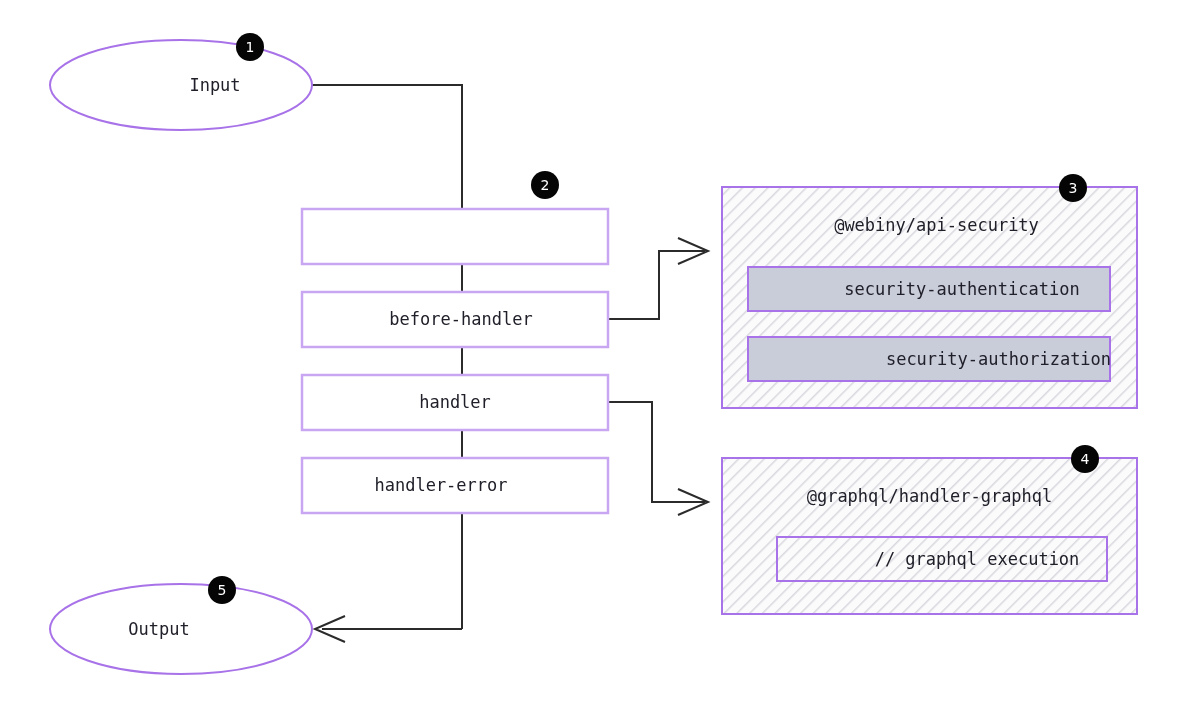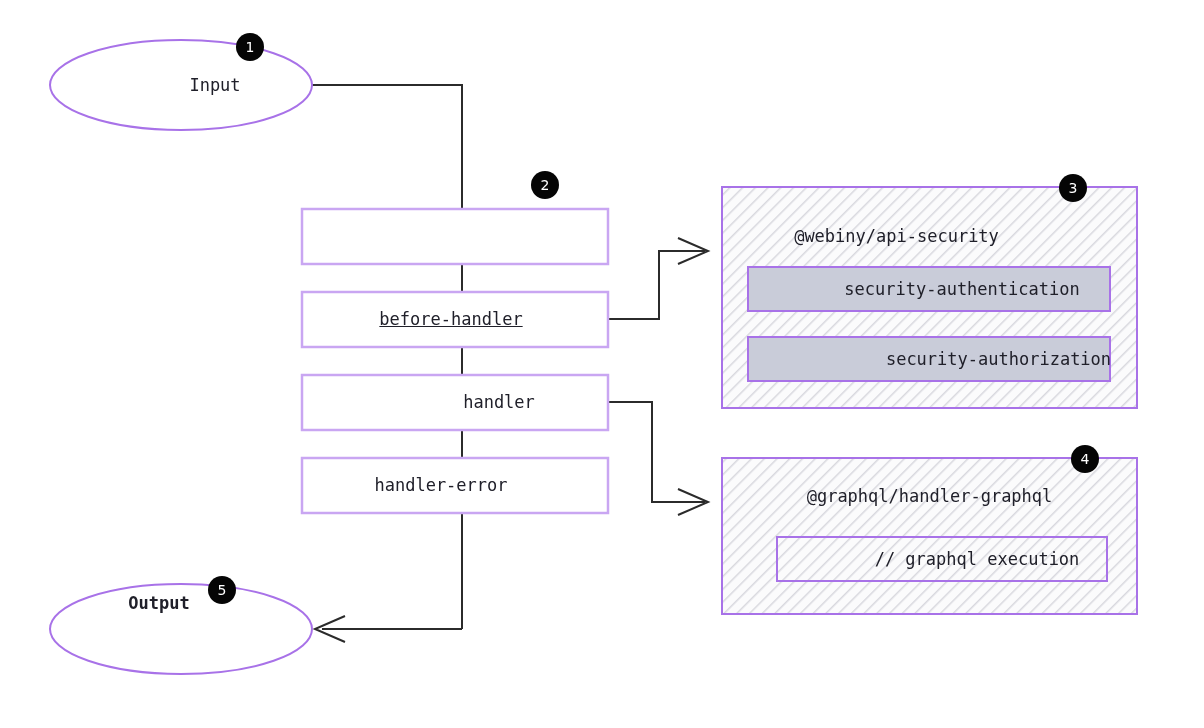--- a/index.html
+++ b/index.html
@@ -114,30 +114,30 @@
 
     <rect x="748" y="337" width="362" height="44" fill="#c9ccd9" stroke="#a872e8" stroke-width="2"></rect>
 
     <rect x="722" y="458" width="415" height="156" fill="url(#hatch)" stroke="#a872e8" stroke-width="2"></rect>
 
     <rect x="777" y="537" width="330" height="44" fill="none" stroke="#a872e8" stroke-width="2"></rect>
   </svg>
 
   <div class="node-label title-text" style="left:64px; top:70px; width:262px; height:30px;margin-left:20px;">Input</div>
 
-  <div class="node-label title-text" style="left:50px; top:588px; width:218px; height:30px;font-weight:bold;">Output</div>
+  <div class="node-label title-text" style="left:50px; top:614px; width:218px; height:30px;">Output</div>
 
 
-  <div class="node-label step-text" style="left:298px; top:305px; width:306px; height:28px;text-decoration:underline;">before-handler</div>
+  <div class="node-label step-text" style="left:308px; top:305px; width:306px; height:28px;">before-handler</div>
 
-  <div class="node-label step-text" style="left:302px; top:388px; width:306px; height:28px;padding-left:44px;">handler</div>
+  <div class="node-label step-text" style="left:302px; top:388px; width:306px; height:28px;">handler</div>
 
   <div class="node-label step-text" style="left:302px; top:471px; width:278px; height:28px;">handler-error</div>
 
-  <div class="node-label title-text" style="left:722px; top:222px; width:349px; height:28px;">@webiny/api-security</div>
+  <div class="node-label title-text" style="left:722px; top:211px; width:349px; height:28px;padding-left:40px;">@webiny/api-security</div>
 
   <div class="node-label sub-text" style="left:748px; top:275px; width:362px; height:28px;padding-left:33px;">security-authentication</div>
 
   <div class="node-label sub-text" style="left:792px; top:345px; width:413px; height:28px;">security-authorization</div>
 
   <div class="node-label title-text" style="left:722px; top:482px; width:415px; height:28px;">@graphql/handler-graphql</div>
 
   <div class="node-label sub-text" style="left:777px; top:545px; width:330px; height:28px;margin-left:35px;">// graphql execution</div>
 
   <div class="badge" style="left:236px; top:33px;">1</div>

